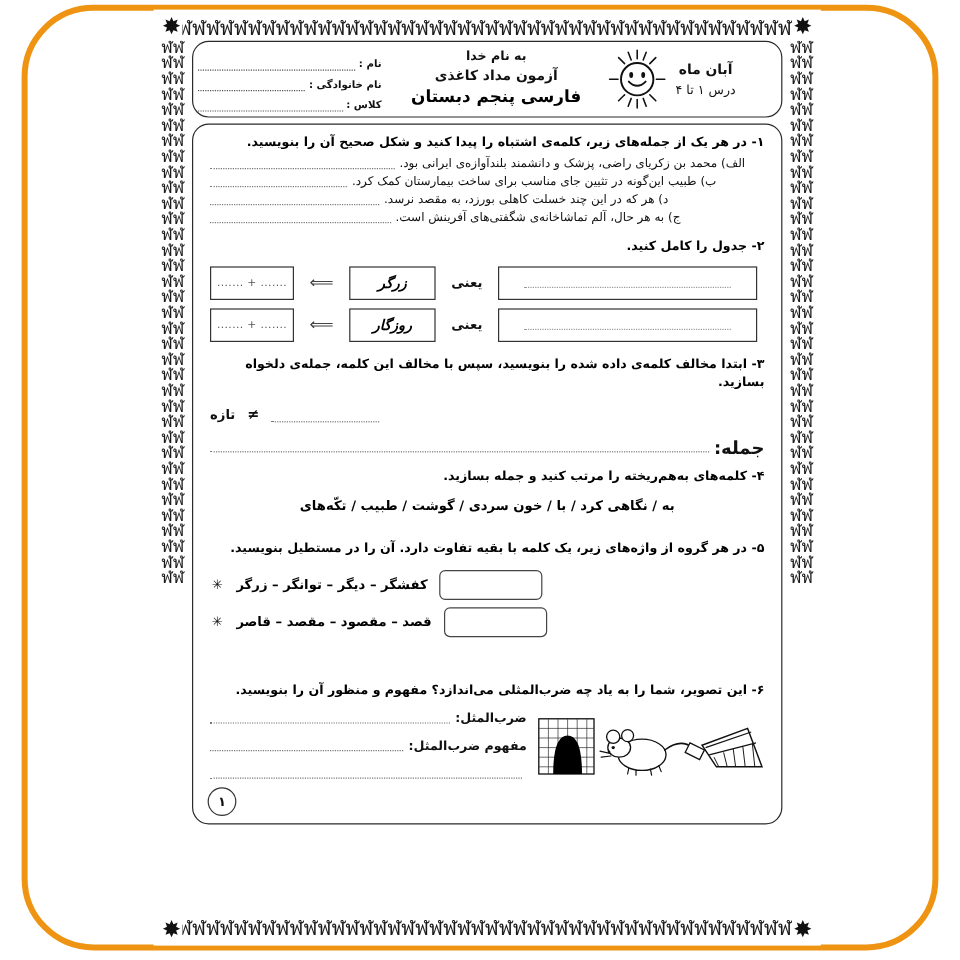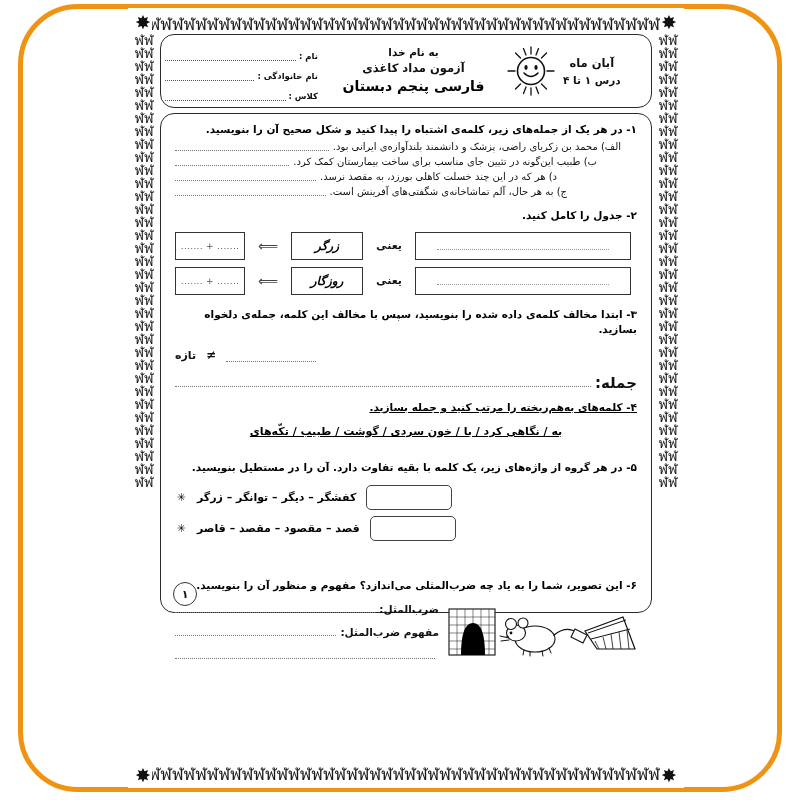--- a/index.html
+++ b/index.html
@@ -87,21 +87,21 @@
     left: 28px;
     top: 26px;
     right: 28px;
     bottom: 26px;
   }
 
   
   #header-panel {
     position: relative;
     margin: 0 4px;
-    height: 74px;
+    height: 64px;
     border: 1.5px solid #2b2b2b;
     border-radius: 14px;
     box-sizing: border-box;
     display: flex;
     flex-direction: row-reverse;
     align-items: stretch;
   }
   #id-fields {
     width: 165px;
     padding: 7px 8px 4px 4px;
@@ -151,27 +151,27 @@
     box-sizing: border-box;
   }
   #sun-svg { flex: 0 0 auto; }
   #month-block {
     display: flex;
     flex-direction: column;
     align-items: center;
     gap: 4px;
   }
   .t-month { font-size: 11.5px; font-weight: bold; color: #111; }
-  .t-lesson { font-size: 10.5px; font-weight: bold; color: #111; }
+  .t-lesson { font-size: 10.5px; font-weight: normal; color: #111; }
 
   
   #questions-panel {
     position: relative;
     margin: 5px 4px 0 4px;
-    height: 500px;
+    height: 584px;
     border: 1.5px solid #2b2b2b;
     border-radius: 14px;
     box-sizing: border-box;
     padding: 8px 14px 0 14px;
   }
 
   .q { margin-bottom: 2px; }
   .q-prompt {
     font-size: 10.5px;
     font-weight: bold;
@@ -520,21 +520,21 @@
           <span class="neq">≠</span>
           <span class="dotfill"></span>
         </div>
 
         <div class="q3-sent">
           <span class="lbl">جمله:</span>
           <span class="dotfill"></span>
         </div>
       </div>
 
-      <div class="q" style="margin-top:6px;text-decoration:underline;">
+      <div class="q" style="margin-top:6px;">
         <div class="q-prompt">۴- کلمه‌های به‌هم‌ریخته را مرتب کنید و جمله بسازید.</div>
         <div class="q4-words">به / نگاهی کرد / با / خون سردی / گوشت / طبیب / تکّه‌های</div>
       </div>
 
       <div class="q" style="margin-top:22px;">
         <div class="q-prompt">۵- در هر گروه از واژه‌های زیر، یک کلمه با بقیه تفاوت دارد. آن را در مستطیل بنویسید.</div>
 
         <div id="q5-groups">
           <div class="q5-row">
             <span class="q5-star">✳</span>

